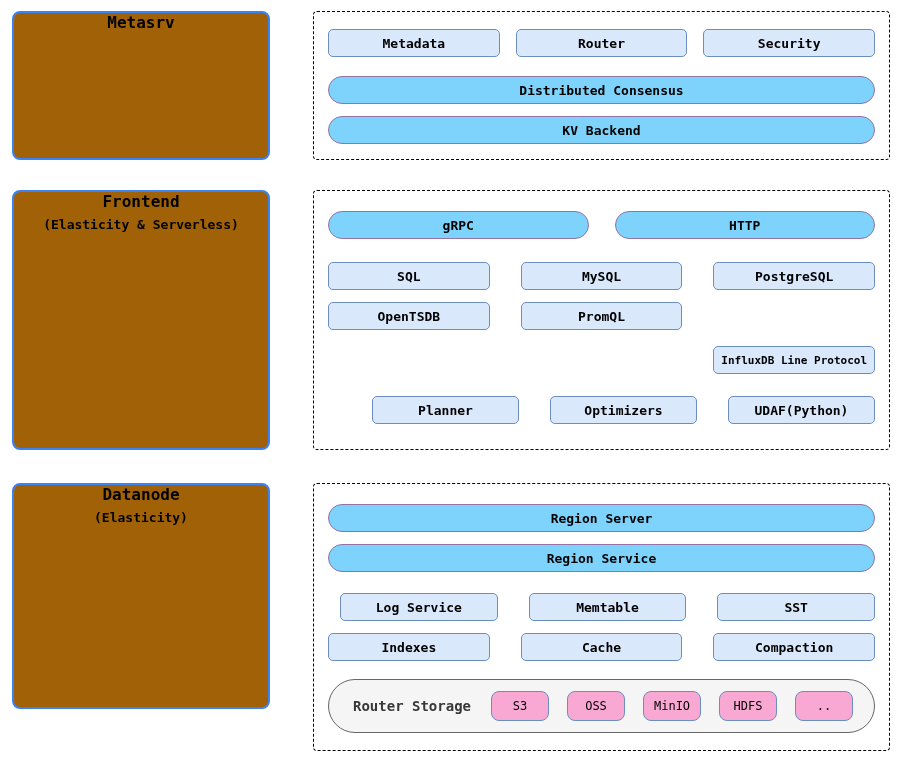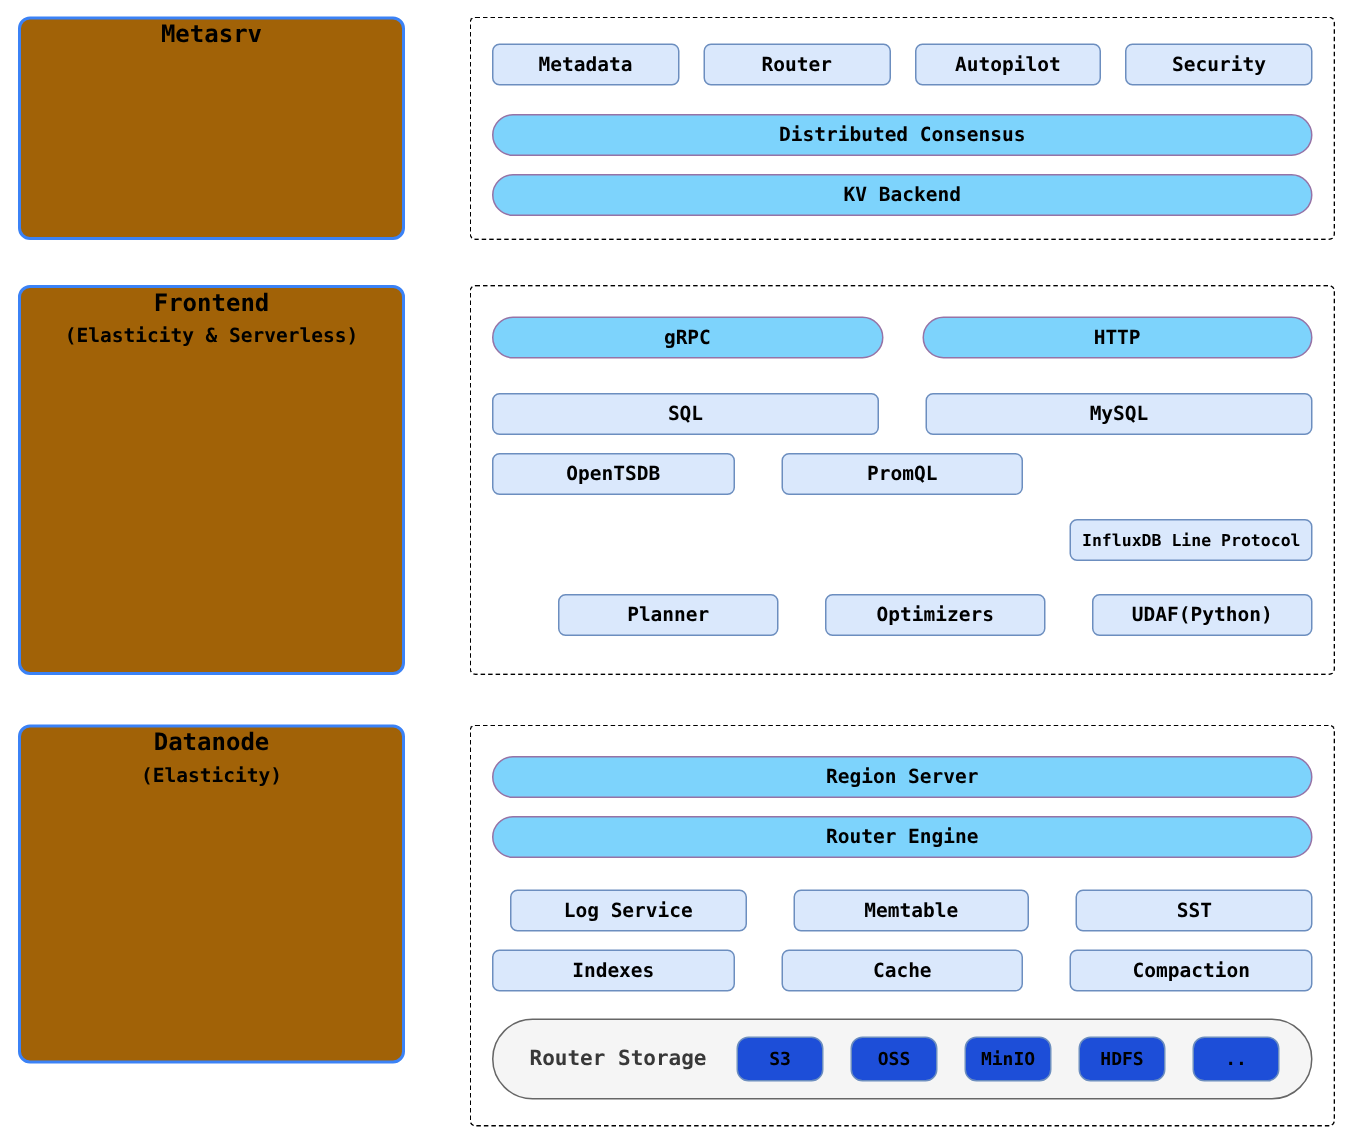--- a/index.html
+++ b/index.html
@@ -110,86 +110,86 @@
     margin-right: 20px;
     white-space: nowrap;
   }
   .storage-boxes {
     display: flex;
     gap: 18px;
   }
   .minibox {
     width: 58px;
     height: 30px;
-    background: #1d4ed8;
+    background: #f9a8d4;
     border: 1px solid #6c8ebf;
     border-radius: 8px;
     box-sizing: border-box;
     display: flex;
     align-items: center;
     justify-content: center;
     font-size: 12px;
-    font-weight: bold;
+    font-weight: normal;
     color: #000000;
   }
 </style>
 </head>
 <body>
 
 <div class="canvas">
 
   <div class="bigbox" style="top:11px;height:149px;">
     <div class="bigtitle">Metasrv</div>
   </div>
 
   <div class="panel" style="top:11px;height:149px;padding-top:17px;">
     <div class="row" style="gap:16px;">
       <div class="bluebox">Metadata</div>
       <div class="bluebox">Router</div>
-      <div class="bluebox">Autopilot</div>
       <div class="bluebox">Security</div>
     </div>
     <div class="pill" style="margin-top:19px;">Distributed Consensus</div>
     <div class="pill" style="margin-top:12px;">KV Backend</div>
   </div>
 
   <div class="bigbox" style="top:190px;height:260px;">
     <div class="bigtitle">Frontend</div>
     <div class="bigsub">(Elasticity &amp; Serverless)</div>
   </div>
 
   <div class="panel" style="top:190px;height:260px;padding-top:20px;">
     <div class="row" style="gap:26px;">
       <div class="pill half">gRPC</div>
       <div class="pill half">HTTP</div>
     </div>
     <div class="row" style="gap:31px;margin-top:23px;">
       <div class="bluebox">SQL</div>
       <div class="bluebox">MySQL</div>
+      <div class="bluebox">PostgreSQL</div>
     </div>
     <div class="row" style="gap:31px;margin-top:12px;">
       <div class="bluebox">OpenTSDB</div>
       <div class="bluebox">PromQL</div>
       <div class="bluebox smallfont">InfluxDB Line Protocol</div>
     </div>
     <div class="row" style="gap:31px;margin-top:22px;padding-left:44px;">
       <div class="bluebox">Planner</div>
       <div class="bluebox">Optimizers</div>
       <div class="bluebox">UDAF(Python)</div>
     </div>
   </div>
 
   <div class="bigbox" style="top:483px;height:226px;">
     <div class="bigtitle">Datanode</div>
     <div class="bigsub">(Elasticity)</div>
   </div>
 
   <div class="panel" style="top:483px;height:268px;padding-top:20px;">
     <div class="pill">Region Server</div>
-    <div class="pill" style="margin-top:12px;">Router Engine</div>
+    <div class="pill" style="margin-top:12px;">Region Service</div>
     <div class="row" style="gap:31px;margin-top:21px;padding-left:12px;">
       <div class="bluebox">Log Service</div>
       <div class="bluebox">Memtable</div>
       <div class="bluebox">SST</div>
     </div>
     <div class="row" style="gap:31px;margin-top:12px;">
       <div class="bluebox">Indexes</div>
       <div class="bluebox">Cache</div>
       <div class="bluebox">Compaction</div>
     </div>

